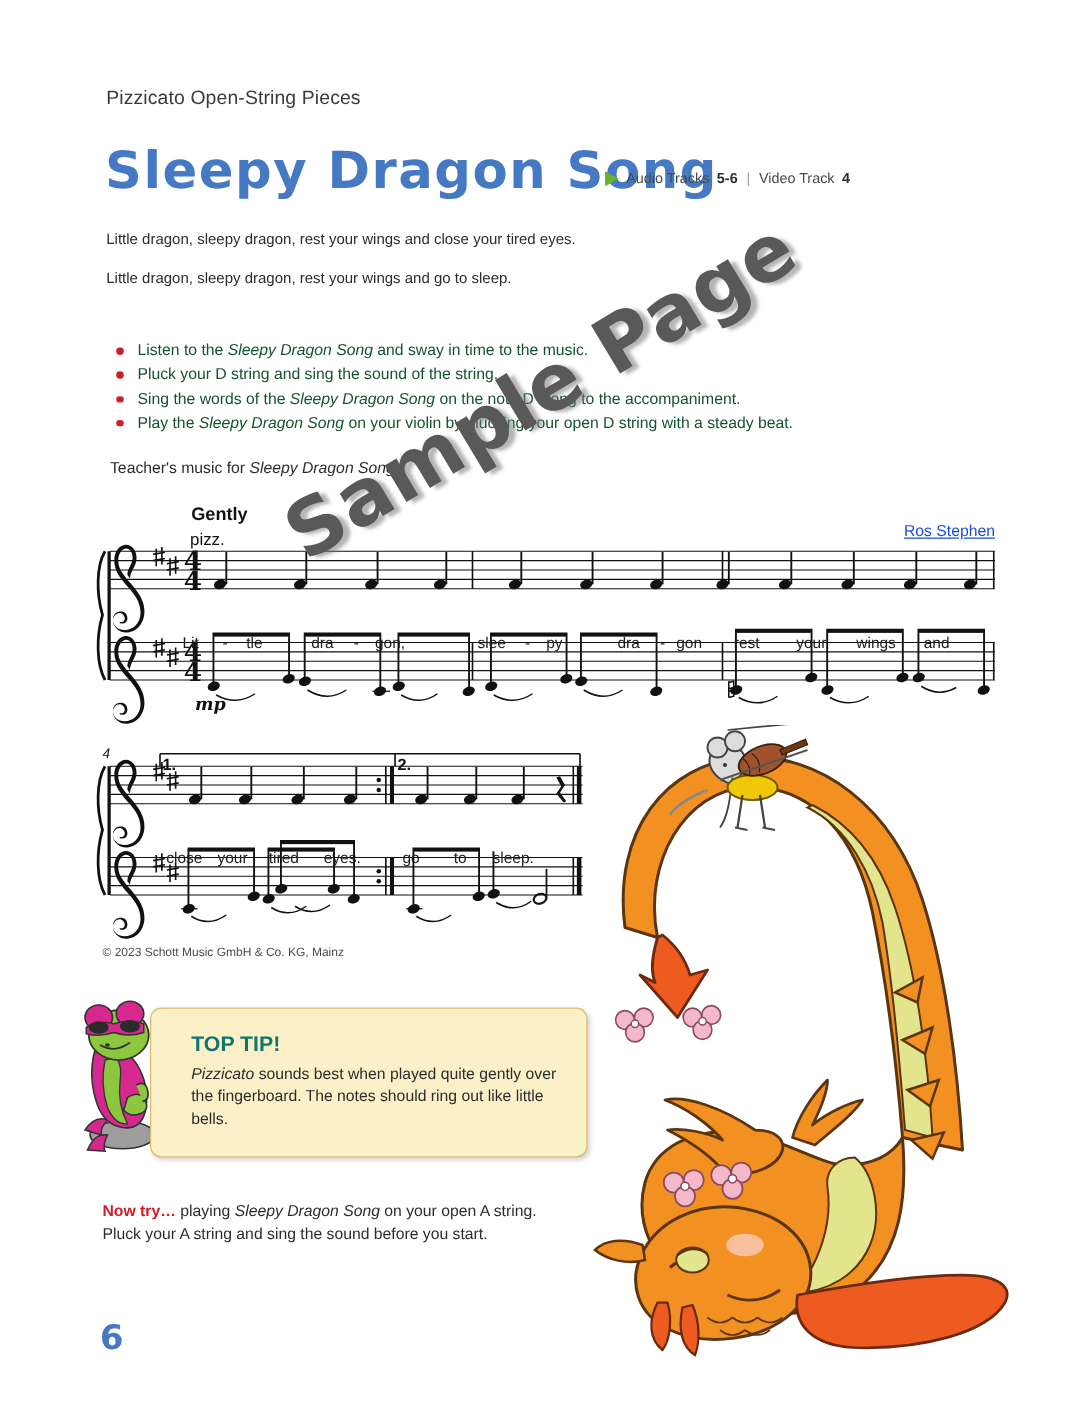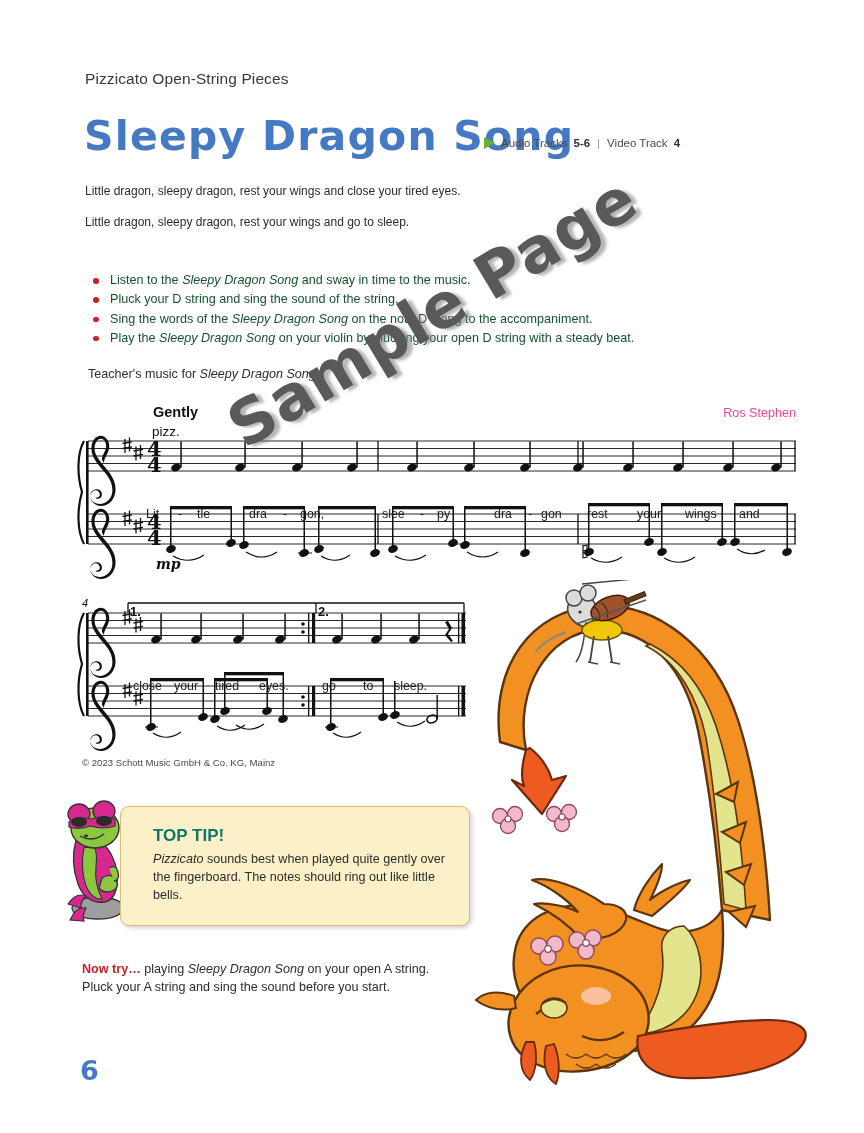--- a/index.html
+++ b/index.html
@@ -30,21 +30,21 @@
   .bul::before{content:"";position:absolute;left:3px;top:5px;width:5.5px;height:5.5px;
                border-radius:50%;background:#CC2029;}
   .it{font-style:italic;}
 
   .teachnote{position:absolute;left:88px;top:367px;font-size:12.6px;color:#2c2c2c;}
 
   
   .music{position:absolute;left:0;top:0;width:864px;height:1133px;pointer-events:none;}
   .tempo{position:absolute;left:141px;top:404px;font-size:14.5px;font-weight:700;color:#111;margin-left:12px;}
   .pizz{position:absolute;left:152px;top:424px;font-size:13.5px;color:#111;}
-  .composer{position:absolute;right:68px;top:406px;font-size:12.6px;color:#ec4899;}
+  .composer{position:absolute;right:68px;top:418px;font-size:12.6px;color:#1d4ed8;text-decoration:underline;}
   .dyn{position:absolute;left:156px;top:556px;font-size:14px;font-style:italic;font-weight:700;
        font-family:"DejaVu Serif",serif;color:#111;}
   .measnum{position:absolute;left:82px;top:597px;font-size:11px;font-style:italic;color:#111;}
   .volta1{position:absolute;left:130px;top:604px;font-size:13px;font-weight:600;color:#111;}
   .volta2{position:absolute;left:318px;top:604px;font-size:13px;font-weight:600;color:#111;}
   .lyr{position:absolute;font-size:12.4px;color:#1d1d1d;white-space:nowrap;margin-top:18px;}
 
   .copyright{position:absolute;left:82px;top:757px;font-size:9.6px;color:#4a4a4a;}
 
   

